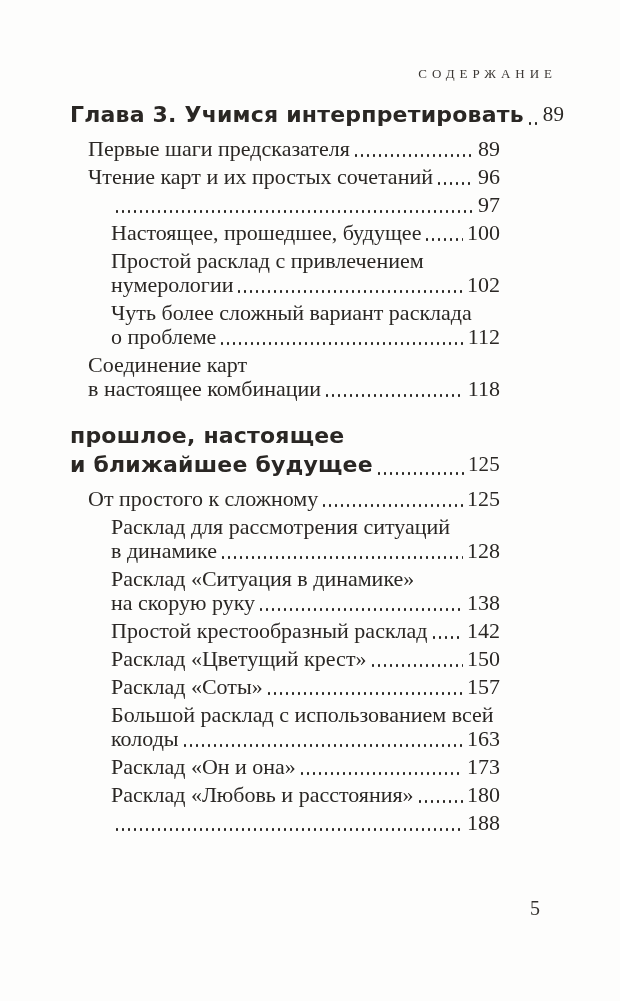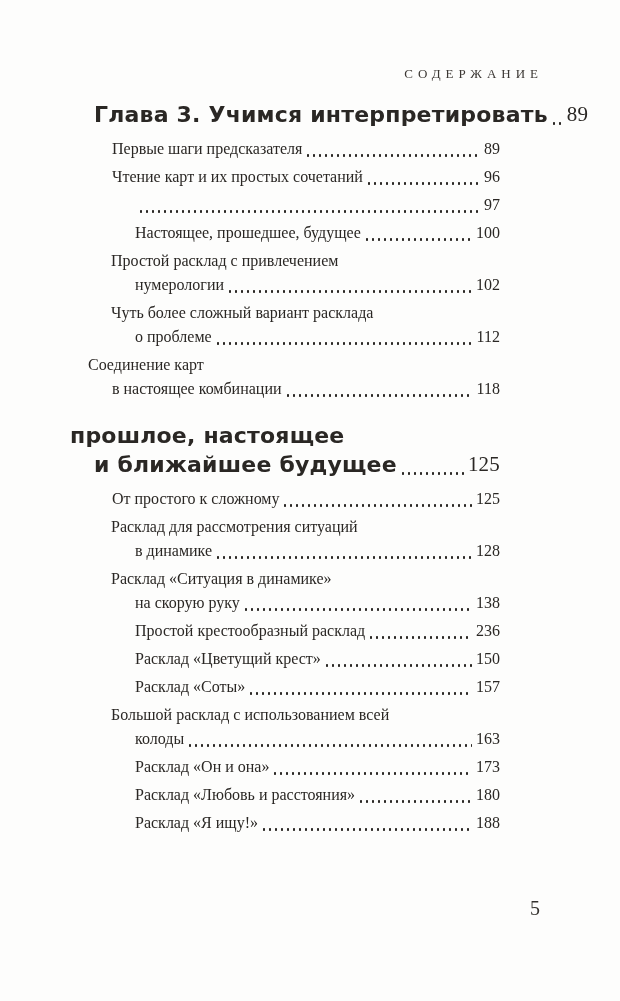--- a/index.html
+++ b/index.html
@@ -10,21 +10,21 @@
   .page{
     position:relative;
     width:620px;height:1001px;
     background:var(--paper);
     color:var(--ink);
     overflow:hidden;
     font-family:"Liberation Serif", serif;
   }
   .running-head{
     position:absolute;
-    top:66px;right:77px;
+    top:66px;right:63px;
     font-family:"Liberation Serif", serif;
     font-size:13px;
     letter-spacing:5px;
     color:#3b3733;
   }
   .toc{
     position:absolute;
     left:70px;top:100px;
     width:430px;
   }
@@ -37,28 +37,28 @@
     margin:0 0 8px 0;
     letter-spacing:.2px;
   }
   .chapter-heading .num,
   .chapter-heading .leader{
     font-family:"Liberation Serif", serif;
     font-weight:normal;
   }
   .chapter-heading .num{font-size:21px;}
   .entry{
-    font-size:16px;
+    font-size:22px;
     line-height:24px;
     margin-top:4px;
   }
   .entry.level-1{margin-left:18px;}
   .entry.level-2{margin-left:41px;}
   .line{display:block;}
-  .line.last{display:flex;align-items:flex-end;margin-left:24px;}
+  .line.last{display:flex;align-items:flex-end;}
   .line.last .txt{flex:0 1 auto;white-space:nowrap;}
   .leader{
     flex:1 1 auto;
     min-width:10px;
     align-self:flex-end;
     height:3px;
     margin:0 4px 4px 5px;
     background-image:radial-gradient(circle at 1px 1.5px, var(--ink) 1.05px, rgba(0,0,0,0) 1.5px);
     background-size:6px 3px;
     background-repeat:repeat-x;
@@ -168,21 +168,21 @@
           <div class="line last">
             <span class="txt">на скорую руку</span>
             <span class="leader"></span>
             <span class="num">138</span>
           </div>
         </div>
         <div class="entry level-2">
           <div class="line last">
             <span class="txt">Простой крестообразный расклад</span>
             <span class="leader"></span>
-            <span class="num">236</span>
+            <span class="num">142</span>
           </div>
         </div>
         <div class="entry level-2">
           <div class="line last">
             <span class="txt">Расклад «Цветущий крест»</span>
             <span class="leader"></span>
             <span class="num">150</span>
           </div>
         </div>
         <div class="entry level-2">
@@ -209,21 +209,20 @@
         </div>
         <div class="entry level-2">
           <div class="line last">
             <span class="txt">Расклад «Любовь и расстояния»</span>
             <span class="leader"></span>
             <span class="num">180</span>
           </div>
         </div>
         <div class="entry level-2">
           <div class="line last">
-            <span class="txt">Расклад «Я ищу!»</span>
             <span class="leader"></span>
             <span class="num">188</span>
           </div>
         </div>
       </section>
     </main>
 
   <div class="folio">5</div>
 </div>
 

